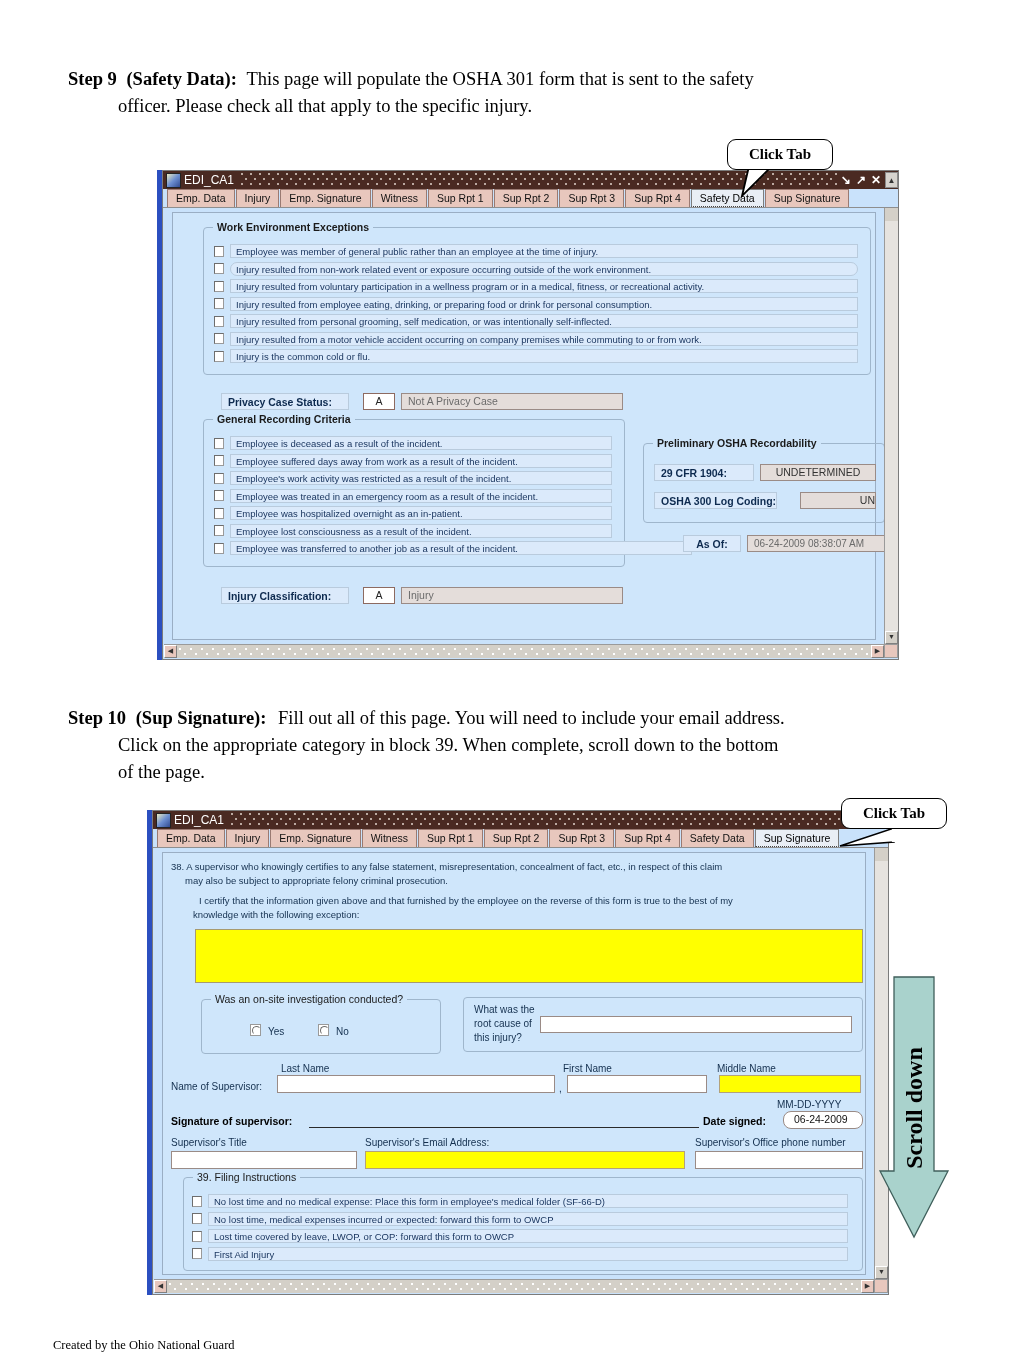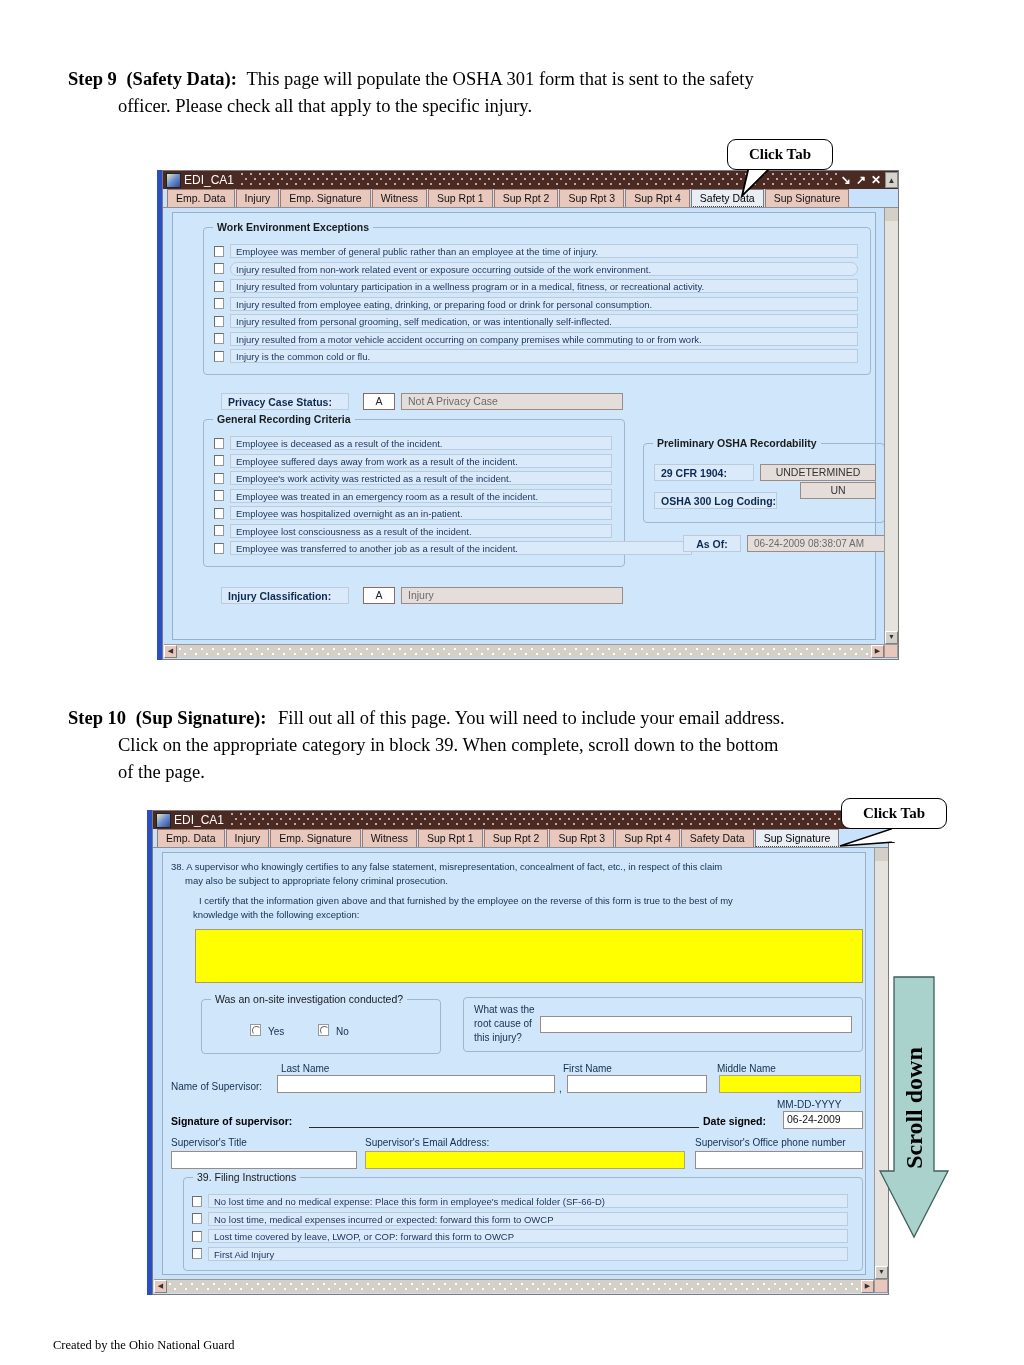--- a/index.html
+++ b/index.html
@@ -253,21 +253,21 @@
   .inputbox{
     position:absolute;
     background:#ffffff;
     border:1px solid #9a8b86;
     box-sizing:border-box;
   }
   .inputbox.yellow{background:#ffff00;border:1px solid #b3a27a;}
   .inputbox.val{
     font-family:"Liberation Sans", sans-serif;
     font-size:10.5px;color:#111;
-    padding-left:3px;line-height:15px;
+    padding-left:10px;line-height:15px;border-radius:8px;
   }
   .textarea-yellow{
     position:absolute;background:#ffff00;
     border:1px solid #a89a6e;
     box-sizing:border-box;
   }
   .radio{
     position:absolute;width:11px;height:12px;
     background:#ffffff;border:1px solid #9a9a9a;
     box-sizing:border-box;
@@ -428,21 +428,21 @@
                 <div class="cbtext" style="font-size: 9.5px;">Employee was transferred to another job as a result of the incident.</div>
               </div>
             </div>
         </div>
 
         <div class="group" style="left:470px;top:230px;width:242px;height:80px;">
           <span class="group-title">Preliminary OSHA Recordability</span>
           <div class="fieldlabel" style="left:10px;top:20px;width:100px;">29 CFR 1904:</div>
           <div class="valuebox center" style="left:116px;top:20px;width:116px;">UNDETERMINED</div>
           <div class="fieldlabel" style="left:10px;top:48px;width:123px;">OSHA 300 Log Coding:</div>
-          <div class="valuebox center" style="left:156px;top:38px;width:76px;">UN</div>
+          <div class="valuebox center" style="left:156px;top:48px;width:76px;text-align:right;">UN</div>
         </div>
         <div class="fieldlabel" style="left:510px;top:322px;width:58px;text-align:center;padding:0;">As Of:</div>
         <div class="valuebox" style="left:574px;top:322px;width:142px;font-size:10px;">06-24-2009 08:38:07 AM</div>
 
         <div class="fieldlabel" style="left:48px;top:374px;width:128px;">Injury Classification:</div>
         <div class="codebox" style="left:190px;top:374px;width:32px;">A</div>
         <div class="valuebox" style="left:228px;top:374px;width:222px;">Injury</div>
 
       </div>
     </div>

